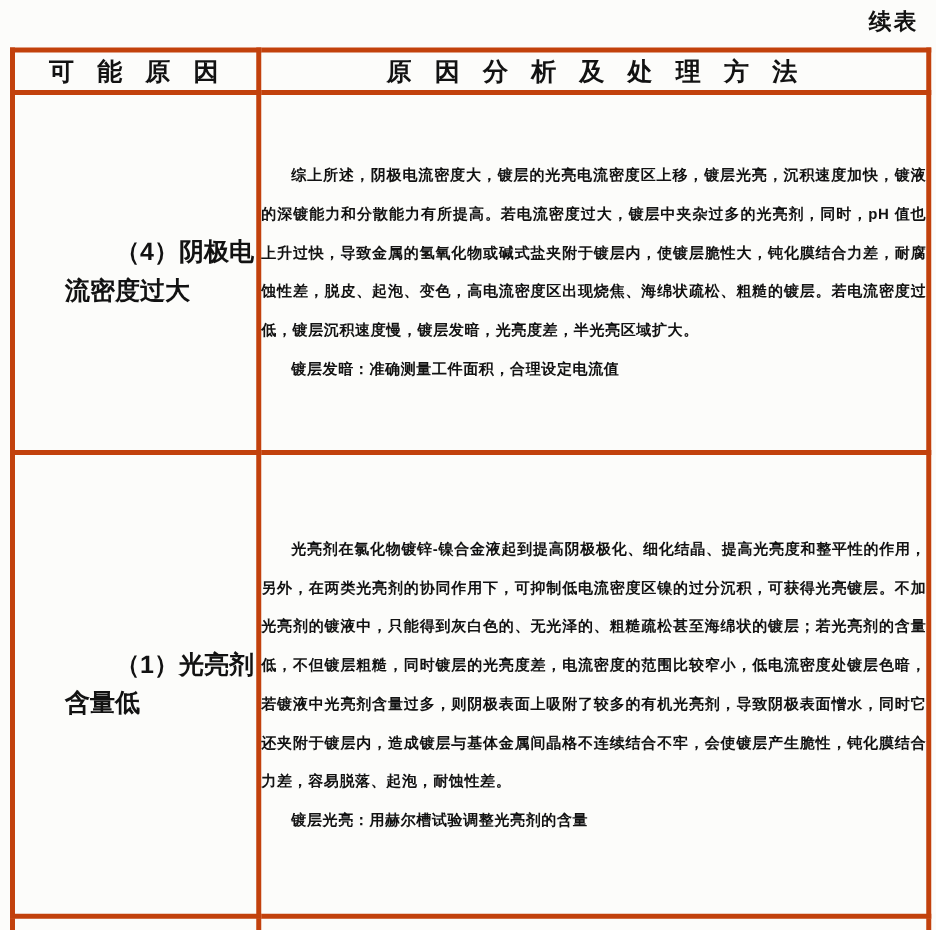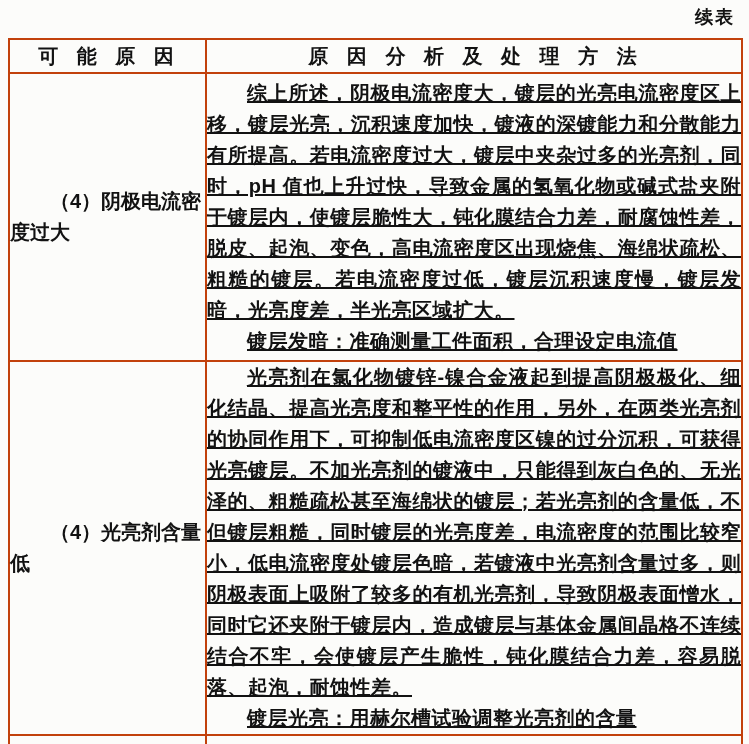--- a/index.html
+++ b/index.html
@@ -31,21 +31,21 @@
     position: absolute;
     top: 38px;
     left: 8px;
     width: 733px;
     border-collapse: collapse;
     table-layout: fixed;
     background: transparent;
   }
   table.doc-table th,
   table.doc-table td {
-    border: 2px solid #c2410c;
+    border: 4px solid #c2410c;
     padding: 0;
     vertical-align: middle;
   }
   col.cause-col  { width: 197px; }
   col.detail-col { width: 536px; }
   th.header-cell {
     height: 34px;
     font-size: 20px;
     font-weight: 700;
     letter-spacing: 3px;
@@ -55,26 +55,26 @@
   td.cause-cell {
     font-size: 20px;
     font-weight: 600;
     padding: 0 8px;
   }
   td.cause-cell p {
     margin: 0;
     text-indent: 2em;
     line-height: 31px;
     text-align: left;
+    padding-left: 40px;
   }
   td.analysis-cell {
-    font-size: 20px;
+    font-size: 12px;
     font-weight: 600;
     padding: 2px 13px 2px 15px;
-    text-decoration: underline;
   }
   td.analysis-cell p {
     margin: 0;
     text-indent: 2em;
     line-height: 31px;
     text-align: justify;
     text-justify: inter-ideograph;
     letter-spacing: 0.5px;
   }
   tr.row-1 { height: 288px; }
@@ -104,21 +104,21 @@
         <td class="cause-cell">
           <p>（4）阴极电流密度过大</p>
         </td>
         <td class="analysis-cell">
           <p>综上所述，阴极电流密度大，镀层的光亮电流密度区上移，镀层光亮，沉积速度加快，镀液的深镀能力和分散能力有所提高。若电流密度过大，镀层中夹杂过多的光亮剂，同时，pH 值也上升过快，导致金属的氢氧化物或碱式盐夹附于镀层内，使镀层脆性大，钝化膜结合力差，耐腐蚀性差，脱皮、起泡、变色，高电流密度区出现烧焦、海绵状疏松、粗糙的镀层。若电流密度过低，镀层沉积速度慢，镀层发暗，光亮度差，半光亮区域扩大。</p>
           <p>镀层发暗：准确测量工件面积，合理设定电流值</p>
         </td>
       </tr>
       <tr class="row-2">
         <td class="cause-cell">
-          <p>（4）光亮剂含量低</p>
+          <p>（1）光亮剂含量低</p>
         </td>
         <td class="analysis-cell">
           <p>光亮剂在氯化物镀锌-镍合金液起到提高阴极极化、细化结晶、提高光亮度和整平性的作用，另外，在两类光亮剂的协同作用下，可抑制低电流密度区镍的过分沉积，可获得光亮镀层。不加光亮剂的镀液中，只能得到灰白色的、无光泽的、粗糙疏松甚至海绵状的镀层；若光亮剂的含量低，不但镀层粗糙，同时镀层的光亮度差，电流密度的范围比较窄小，低电流密度处镀层色暗，若镀液中光亮剂含量过多，则阴极表面上吸附了较多的有机光亮剂，导致阴极表面憎水，同时它还夹附于镀层内，造成镀层与基体金属间晶格不连续结合不牢，会使镀层产生脆性，钝化膜结合力差，容易脱落、起泡，耐蚀性差。</p>
           <p>镀层光亮：用赫尔槽试验调整光亮剂的含量</p>
         </td>
       </tr>
       <tr class="row-cutoff">
         <td></td>
         <td></td>
       </tr>

